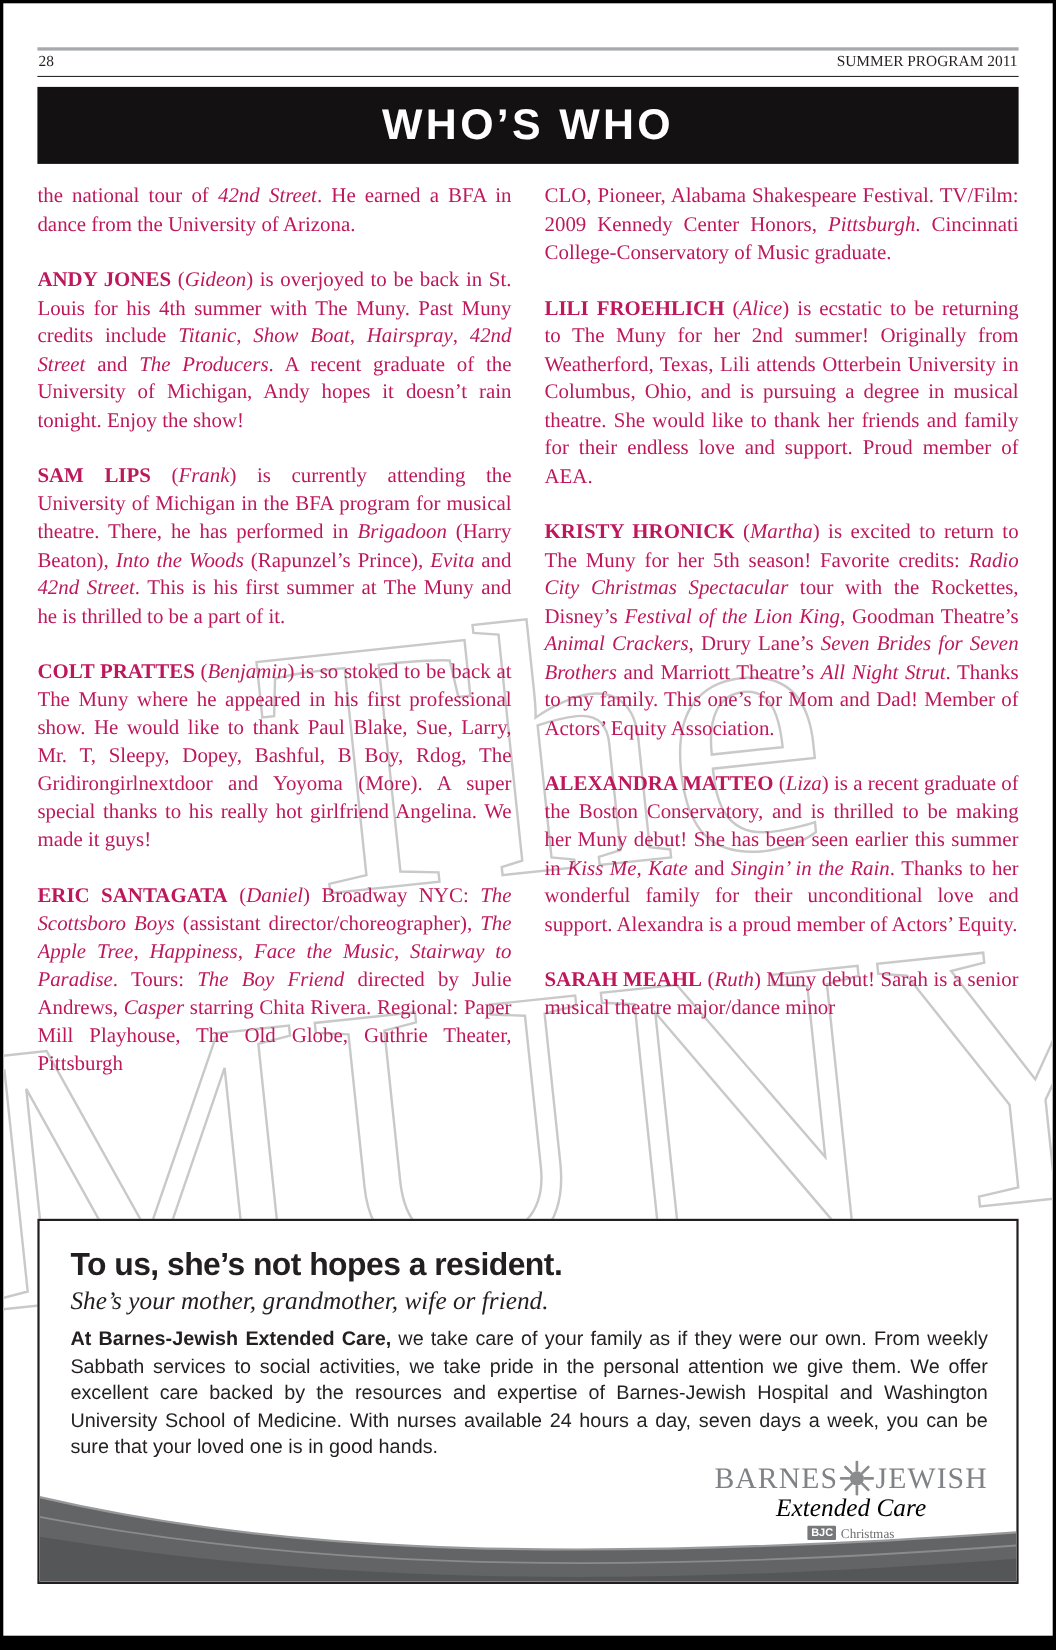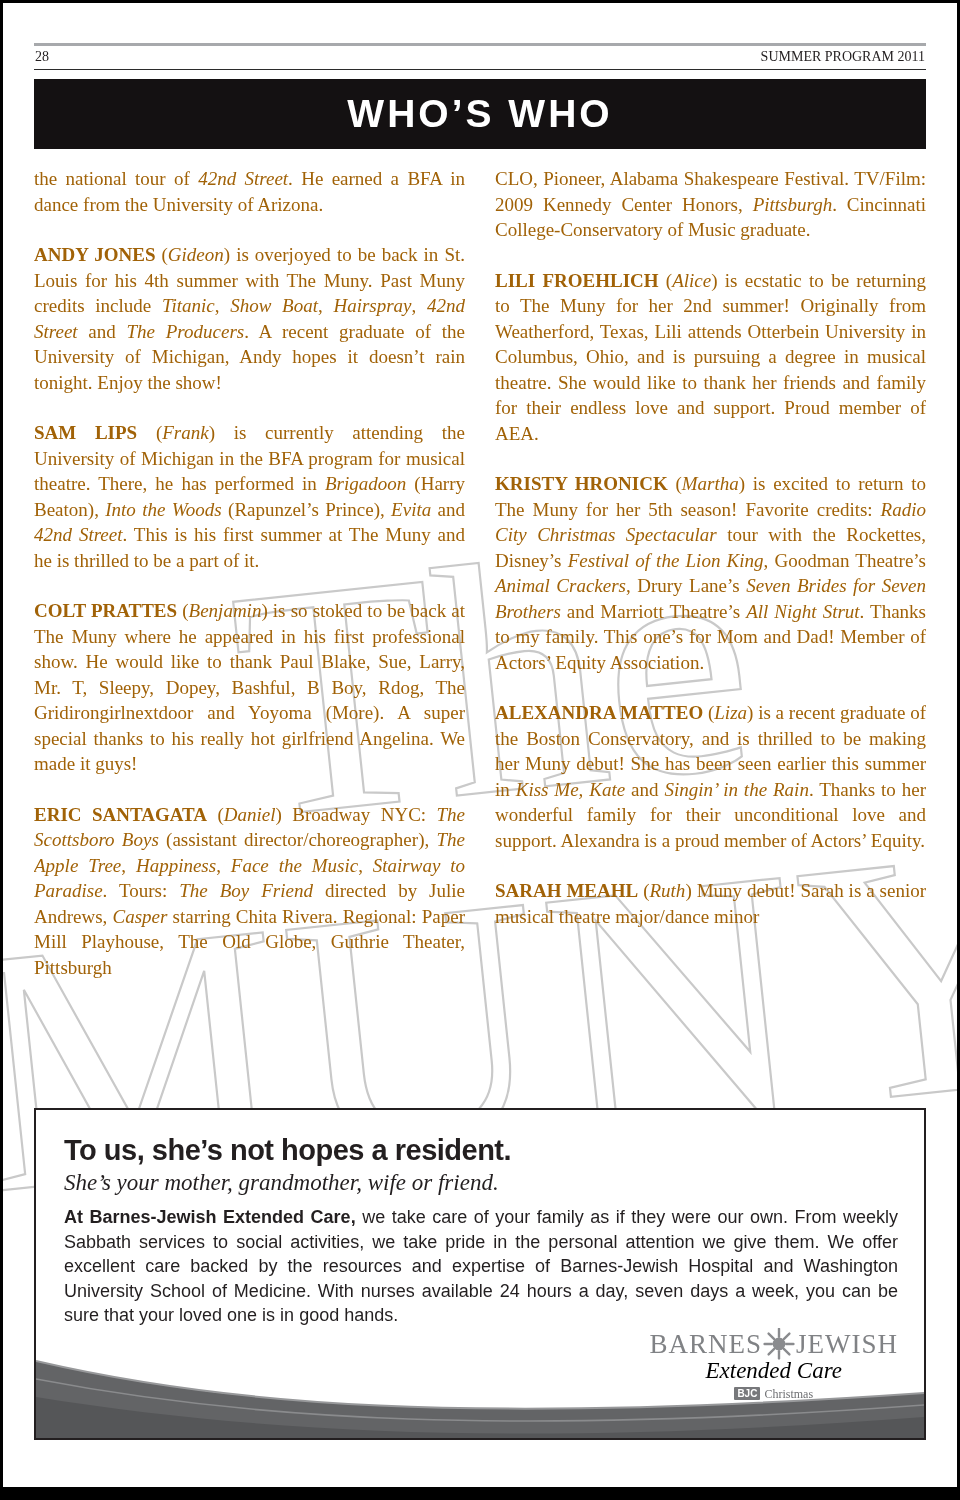--- a/index.html
+++ b/index.html
@@ -45,21 +45,21 @@
   
   .columns{
     position:relative;z-index:1;
     display:flex;gap:30px;
     margin-top:17px;
     height:936px;overflow:hidden;
   }
   .col{
     flex:1;
     font-size:19px;line-height:25.5px;
-    color:#a16207;
+    color:#be185d;
     text-align:justify;
     hyphens:none;
   }
   .col p{margin:0 0 25px 0;}
   .b{font-weight:bold;}
   .i{font-style:italic;}
   
   .ad{
     position:relative;z-index:2;
     margin-top:6px;

